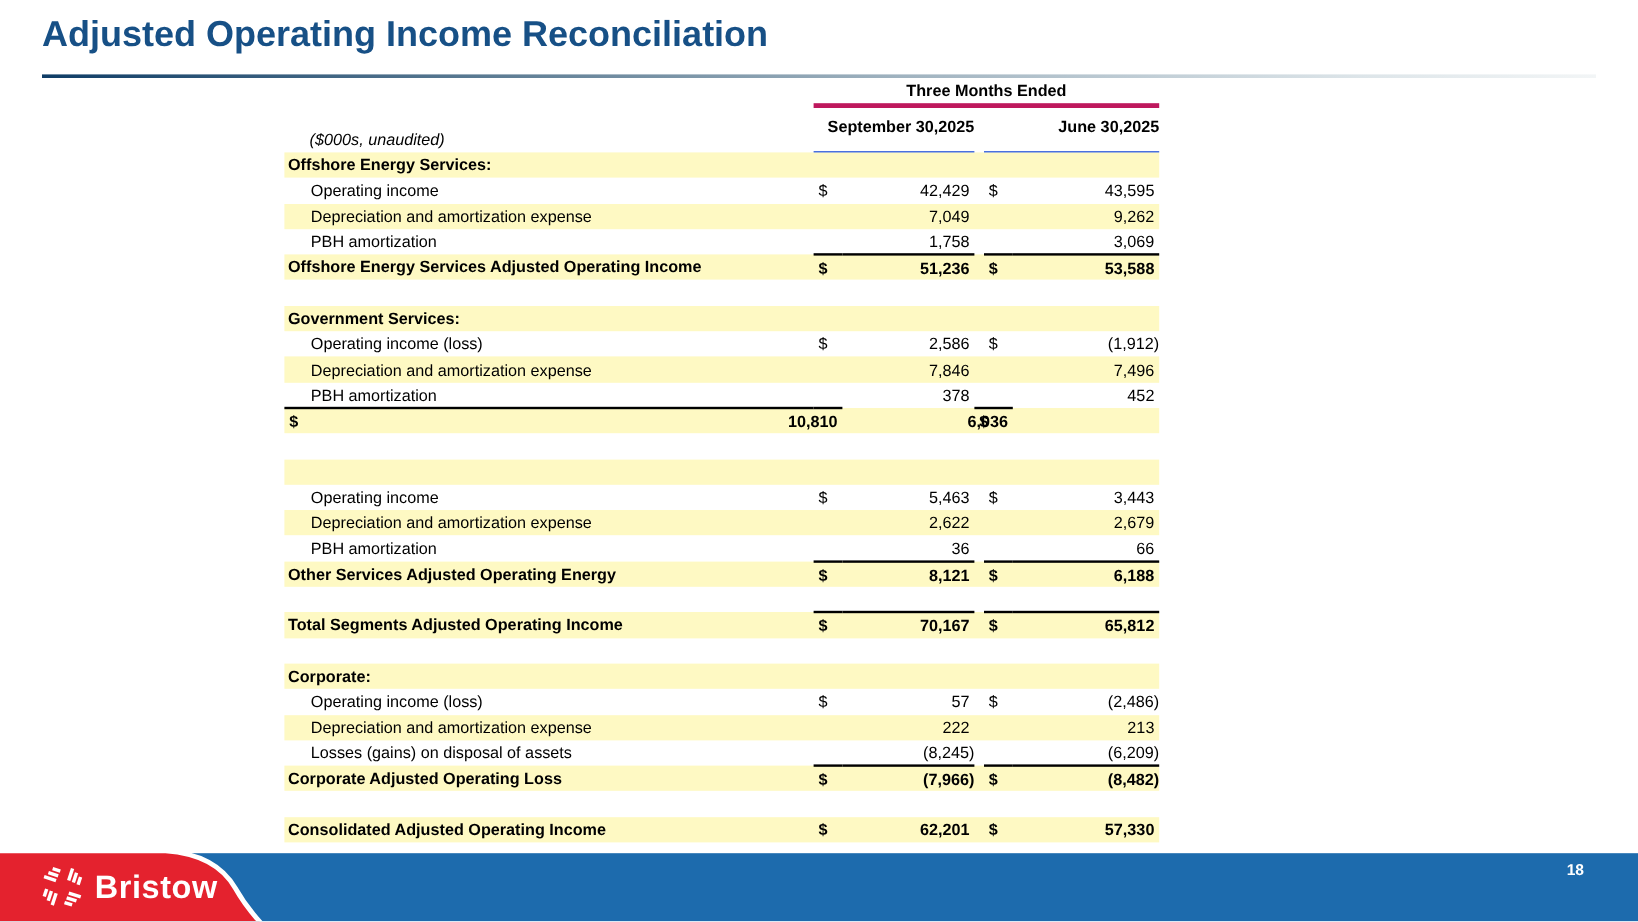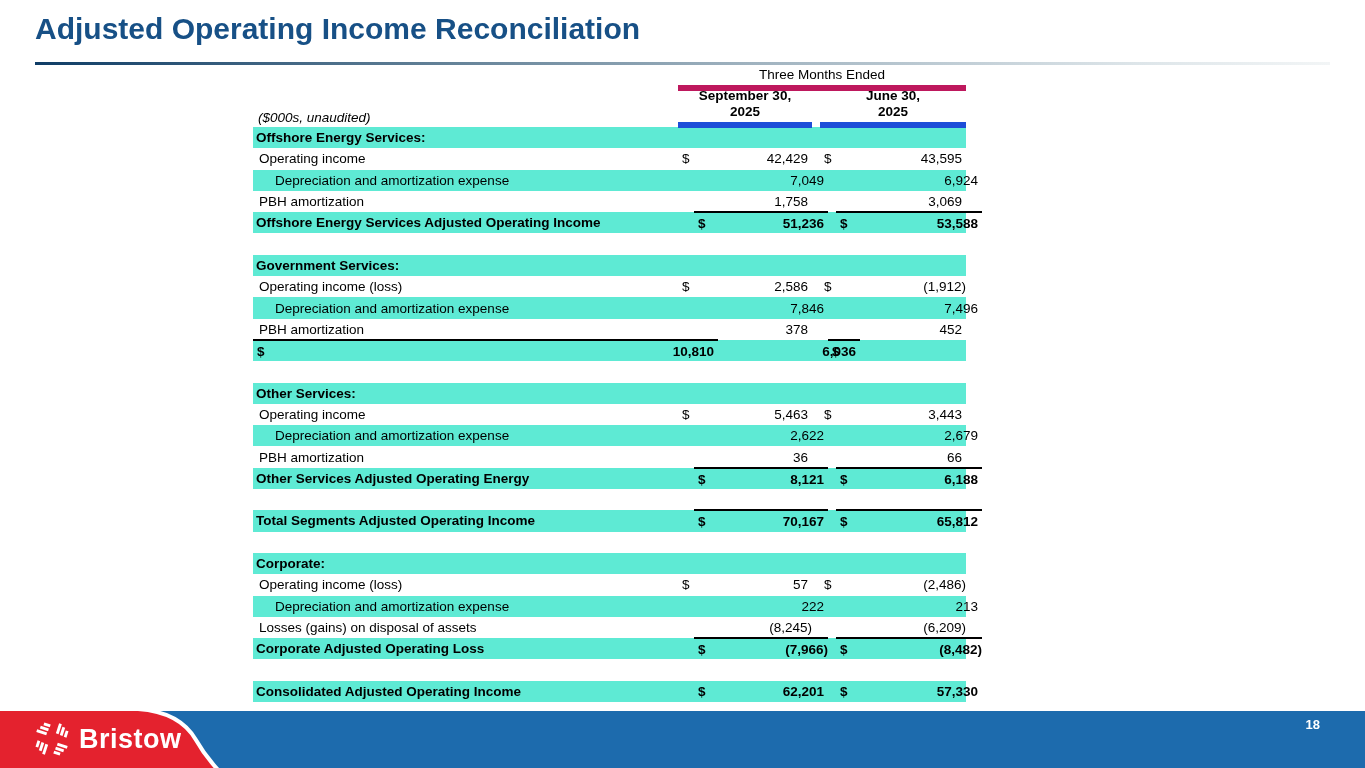--- a/index.html
+++ b/index.html
@@ -9,37 +9,37 @@
   
   .title{position:absolute;left:35px;top:12px;font-size:30px;font-weight:bold;color:#175086;letter-spacing:0;}
   .title-rule{position:absolute;left:35px;top:62px;width:1295px;height:3px;
               background:linear-gradient(to right,#0f3d66,#5f7e95 30%,#9fb2bf 55%,#dde5e9 85%,#f2f5f6);}
 
   
   .table{position:absolute;left:237px;top:66px;width:729px;font-size:13.5px;}
   .grid{display:grid;grid-template-columns:441px 24px 110px 8px 24px 122px;align-items:center;}
 
   .tme-row{height:22px;}
-  .tme-cell{grid-column:2 / span 5;text-align:right;font-weight:normal;border-bottom:6px solid #be185d;
+  .tme-cell{grid-column:2 / span 5;text-align:right;font-weight:bold;border-bottom:4px solid #be185d;
             height:100%;display:flex;align-items:center;justify-content:center;}
   .dates-row{height:39px;align-items:stretch;}
   .note-cell{display:flex;align-items:flex-end;padding-left:21px;padding-bottom:3px;font-style:italic;}
-  .colhead{grid-column:span 2;text-align:center;font-weight:bold;border-bottom:6px solid #1d4ed8;
-           display:flex;flex-direction:column;align-items:center;justify-content:flex-end;
+  .colhead{grid-column:span 2;text-align:center;font-weight:bold;border-bottom:1px solid #1d4ed8;
+           display:flex;flex-direction:row;align-items:center;justify-content:flex-end;
            line-height:16px;padding-bottom:2px;}
 
   
   .row{height:21.3px;}
   .row .c{height:100%;display:flex;align-items:center;overflow:visible;white-space:nowrap;}
   .row .label{padding-left:3px;}
   .row.item .label,.row.item-shaded .label{padding-left:22px;}
   .row .d{padding-left:4px;font-weight:inherit;}
   .row .v{justify-content:flex-end;padding-right:4px;}
   .row .v.neg{padding-right:0;}
-  .row.section,.row.total,.row.item-shaded{background:#5eead4;margin-left:16px;}
+  .row.section,.row.total,.row.item-shaded{background:#fef9c3;}
   .row.section,.row.total{font-weight:bold;}
   .row.total.rule .d,.row.total.rule .v{border-top:2px solid #000;}
 
   
   .footer-bar{position:absolute;left:0;right:0;bottom:0;height:57px;background:#1d6bad;}
   .footer-red{position:absolute;left:0;bottom:0;width:230px;height:64px;}
   .page-num{position:absolute;right:45px;bottom:36px;color:#fff;font-weight:bold;font-size:13px;}
   .logo{position:absolute;left:32px;bottom:9px;display:flex;align-items:center;gap:7px;}
   .brand-text{color:#fff;font-weight:bold;font-size:27px;letter-spacing:.5px;}
 </style>
@@ -84,21 +84,21 @@
           <div class="c gapcol"></div>
           <div class="c d">$</div>
           <div class="c v">43,595</div>
         </div>
         <div class="grid row item-shaded">
           <div class="c label">Depreciation and amortization expense</div>
           <div class="c d"></div>
           <div class="c v">7,049</div>
           <div class="c gapcol"></div>
           <div class="c d"></div>
-          <div class="c v">6,924</div>
+          <div class="c v">9,262</div>
         </div>
         <div class="grid row item">
           <div class="c label">PBH amortization</div>
           <div class="c d"></div>
           <div class="c v">1,758</div>
           <div class="c gapcol"></div>
           <div class="c d"></div>
           <div class="c v">3,069</div>
         </div>
         <div class="grid row total rule">
@@ -144,21 +144,20 @@
         </div>
         <div class="grid row total rule">
           <div class="c d">$</div>
           <div class="c v">10,810</div>
           <div class="c gapcol"></div>
           <div class="c d">$</div>
           <div class="c v">6,036</div>
         </div>
         <div class="grid row gap"></div>
         <div class="grid row section">
-          <div class="c label">Other Services:</div>
           <div class="c d"></div>
           <div class="c v"></div>
           <div class="c gapcol"></div>
           <div class="c d"></div>
           <div class="c v"></div>
         </div>
         <div class="grid row item">
           <div class="c label">Operating income</div>
           <div class="c d">$</div>
           <div class="c v">5,463</div>

